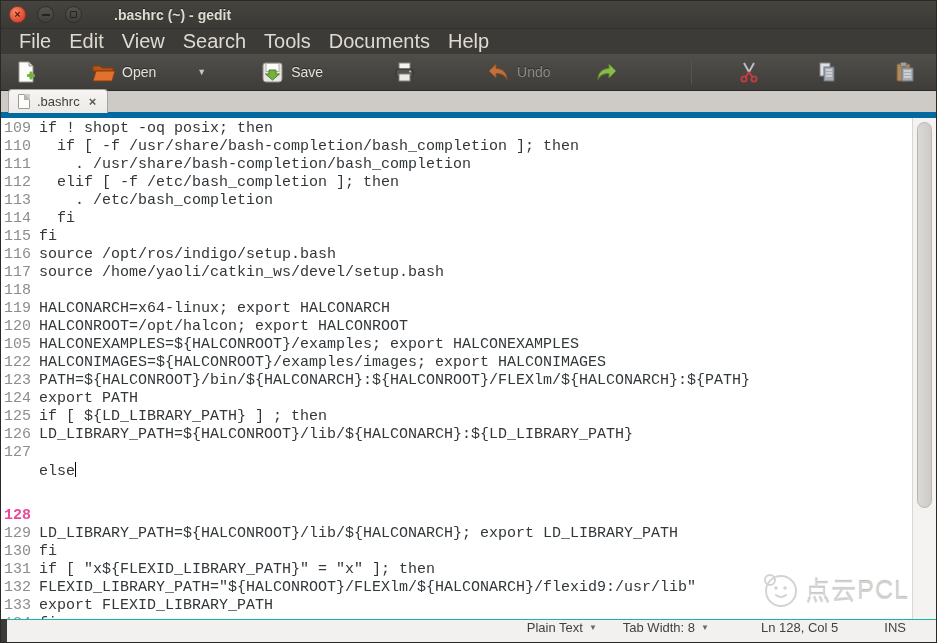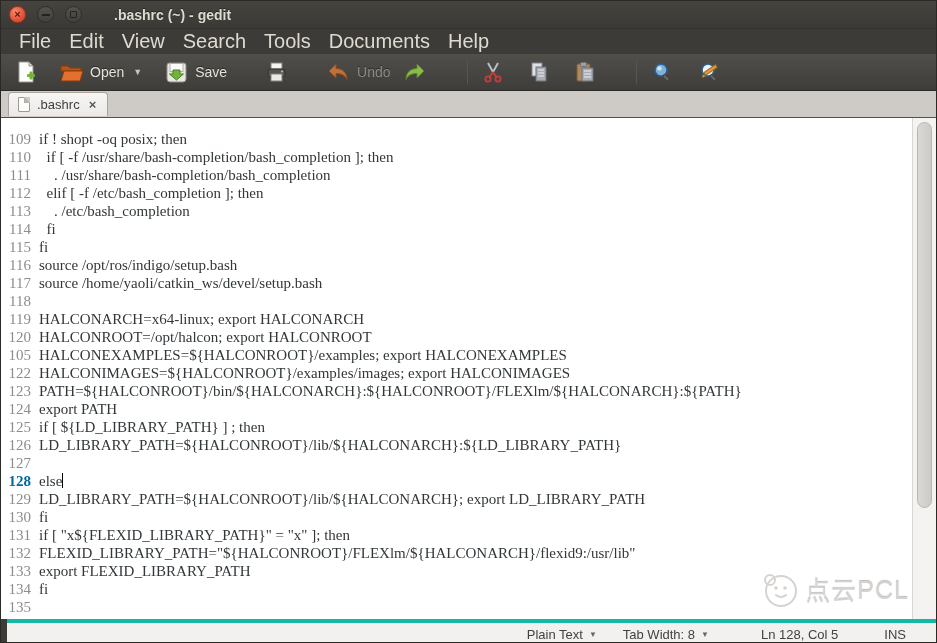--- a/index.html
+++ b/index.html
@@ -35,66 +35,66 @@
   .menubar {
     height:25px; background:#3c3b37; display:flex; align-items:center;
     padding-left:9px;
   }
   .menu-item { color:#dfdbd2; font-size:20px; padding:3px 9px; border-radius:2px; }
 
   
   .toolbar {
     height:37px; background:linear-gradient(#504f4a,#3e3d39);
     border-bottom:1px solid #2c2b27;
-    display:flex; align-items:center; padding-left:8px;
+    display:flex; align-items:center; padding-left:8px;gap:32px;
   }
   .tb-btn {
     display:flex; align-items:center; gap:7px;
     padding:4px 6px; border-radius:3px; color:#e6e2da; font-size:14px;
   }
   .tb-btn svg { display:block; }
   .tb-label { text-shadow:0 -1px 0 #2a2925; }
   .tb-label.disabled { color:#8d8b85; }
   .tb-sep { width:1px; height:24px; background:#34332f; border-right:1px solid #565550; margin:0 8px; }
   .dd-arrow { color:#c9c5bd; font-size:9px; padding:4px 3px; }
   .sp1{margin-right:10px;} .sp2{margin-right:14px;} .sp3{margin-right:26px;}
   .sp4{margin-right:12px;}
 
   
   .tabbar {
-    height:27px; background:#cecbc6; display:flex; 
-    padding-left:7px; border-bottom:1px solid #0369a1;
+    height:27px; background:#cecbc6; display:flex; align-items:flex-end;
+    padding-left:7px; border-bottom:6px solid #0369a1;
   }
   .tab {
     height:24px; background:linear-gradient(#f6f5f3,#eceae7);
     border:1px solid #a9a49e; border-bottom:none;
     border-radius:4px 4px 0 0;
     display:flex; align-items:center; gap:7px; padding:0 9px;
     font-size:13px; color:#3f3e3a; position:relative; top:1px;
   }
   .tab-doc-icon { width:12px; height:15px; background:#fdfdfc; border:1px solid #9d9a94; border-radius:1px; position:relative; }
   .tab-doc-icon:before { content:""; position:absolute; right:-1px; top:-1px; border:3px solid #cecbc6; border-left-color:#b5b2ac; border-bottom-color:#b5b2ac; }
   .tab-close { color:#5a5954; font-size:13px; font-weight:bold; padding:0 2px; }
 
   
   .editor-wrap {
     position:absolute; top:117px; left:0; right:0; bottom:23px;
     background:#ffffff; display:flex;
   }
   .code-area {
-    flex:1; overflow:hidden; padding-top:12px;
-    font-family:Liberation Serif, serif;
+    flex:1; overflow:hidden; padding-top:2px;
+    font-family:Liberation Mono, monospace;
     font-size:15px; line-height:18px;border-radius:9px;
   }
   .line { display:flex; white-space:pre; }
   .ln {
     width:33px; text-align:right; color:#8b8e8a; flex:0 0 33px;
     user-select:none; padding-right:3px;
   }
-  .ln.current { color:#0369a1; font-weight:bold; }
+  .ln.current { color:#ec4899; font-weight:bold;margin-top:45px; }
   .code { color:#32373a; padding-left:5px; }
   .cursor {
     display:inline-block; width:1px; height:15px; background:#000;
     vertical-align:-2px;
   }
 
   
   .scrollbar {
     width:24px; flex:0 0 24px; background:#f4f3f1;
     border-left:1px solid #d9d7d3; position:relative;
@@ -112,22 +112,22 @@
     pointer-events:none;
   }
   .wm-text {
     font-size:25px; color:#c7c4c1; letter-spacing:1px;
     text-shadow:0 1px 1px #ffffff, 0 -1px 1px #aaa8a5;
   }
 
   
   .statusbar {
     position:absolute; left:6px; right:0; bottom:0; height:23px;
-    background:#f2f1f0; border-top:4px solid #14b8a6;
-    display:flex; align-items:flex-end; justify-content:flex-end;
+    background:#f2f1f0; border-top:1px solid #14b8a6;
+    display:flex; align-items:flex-start; justify-content:flex-end;
     font-size:13px; color:#43423e;
   }
   .sb-item { display:flex; align-items:center; gap:6px; }
   .sb-dd { font-size:8px; color:#686762; }
   .sb-lang { margin-right:26px; }
   .sb-tabw { margin-right:52px; }
   .sb-pos  { margin-right:46px; }
   .sb-ins  { margin-right:30px; }
 </style>
 </head>

